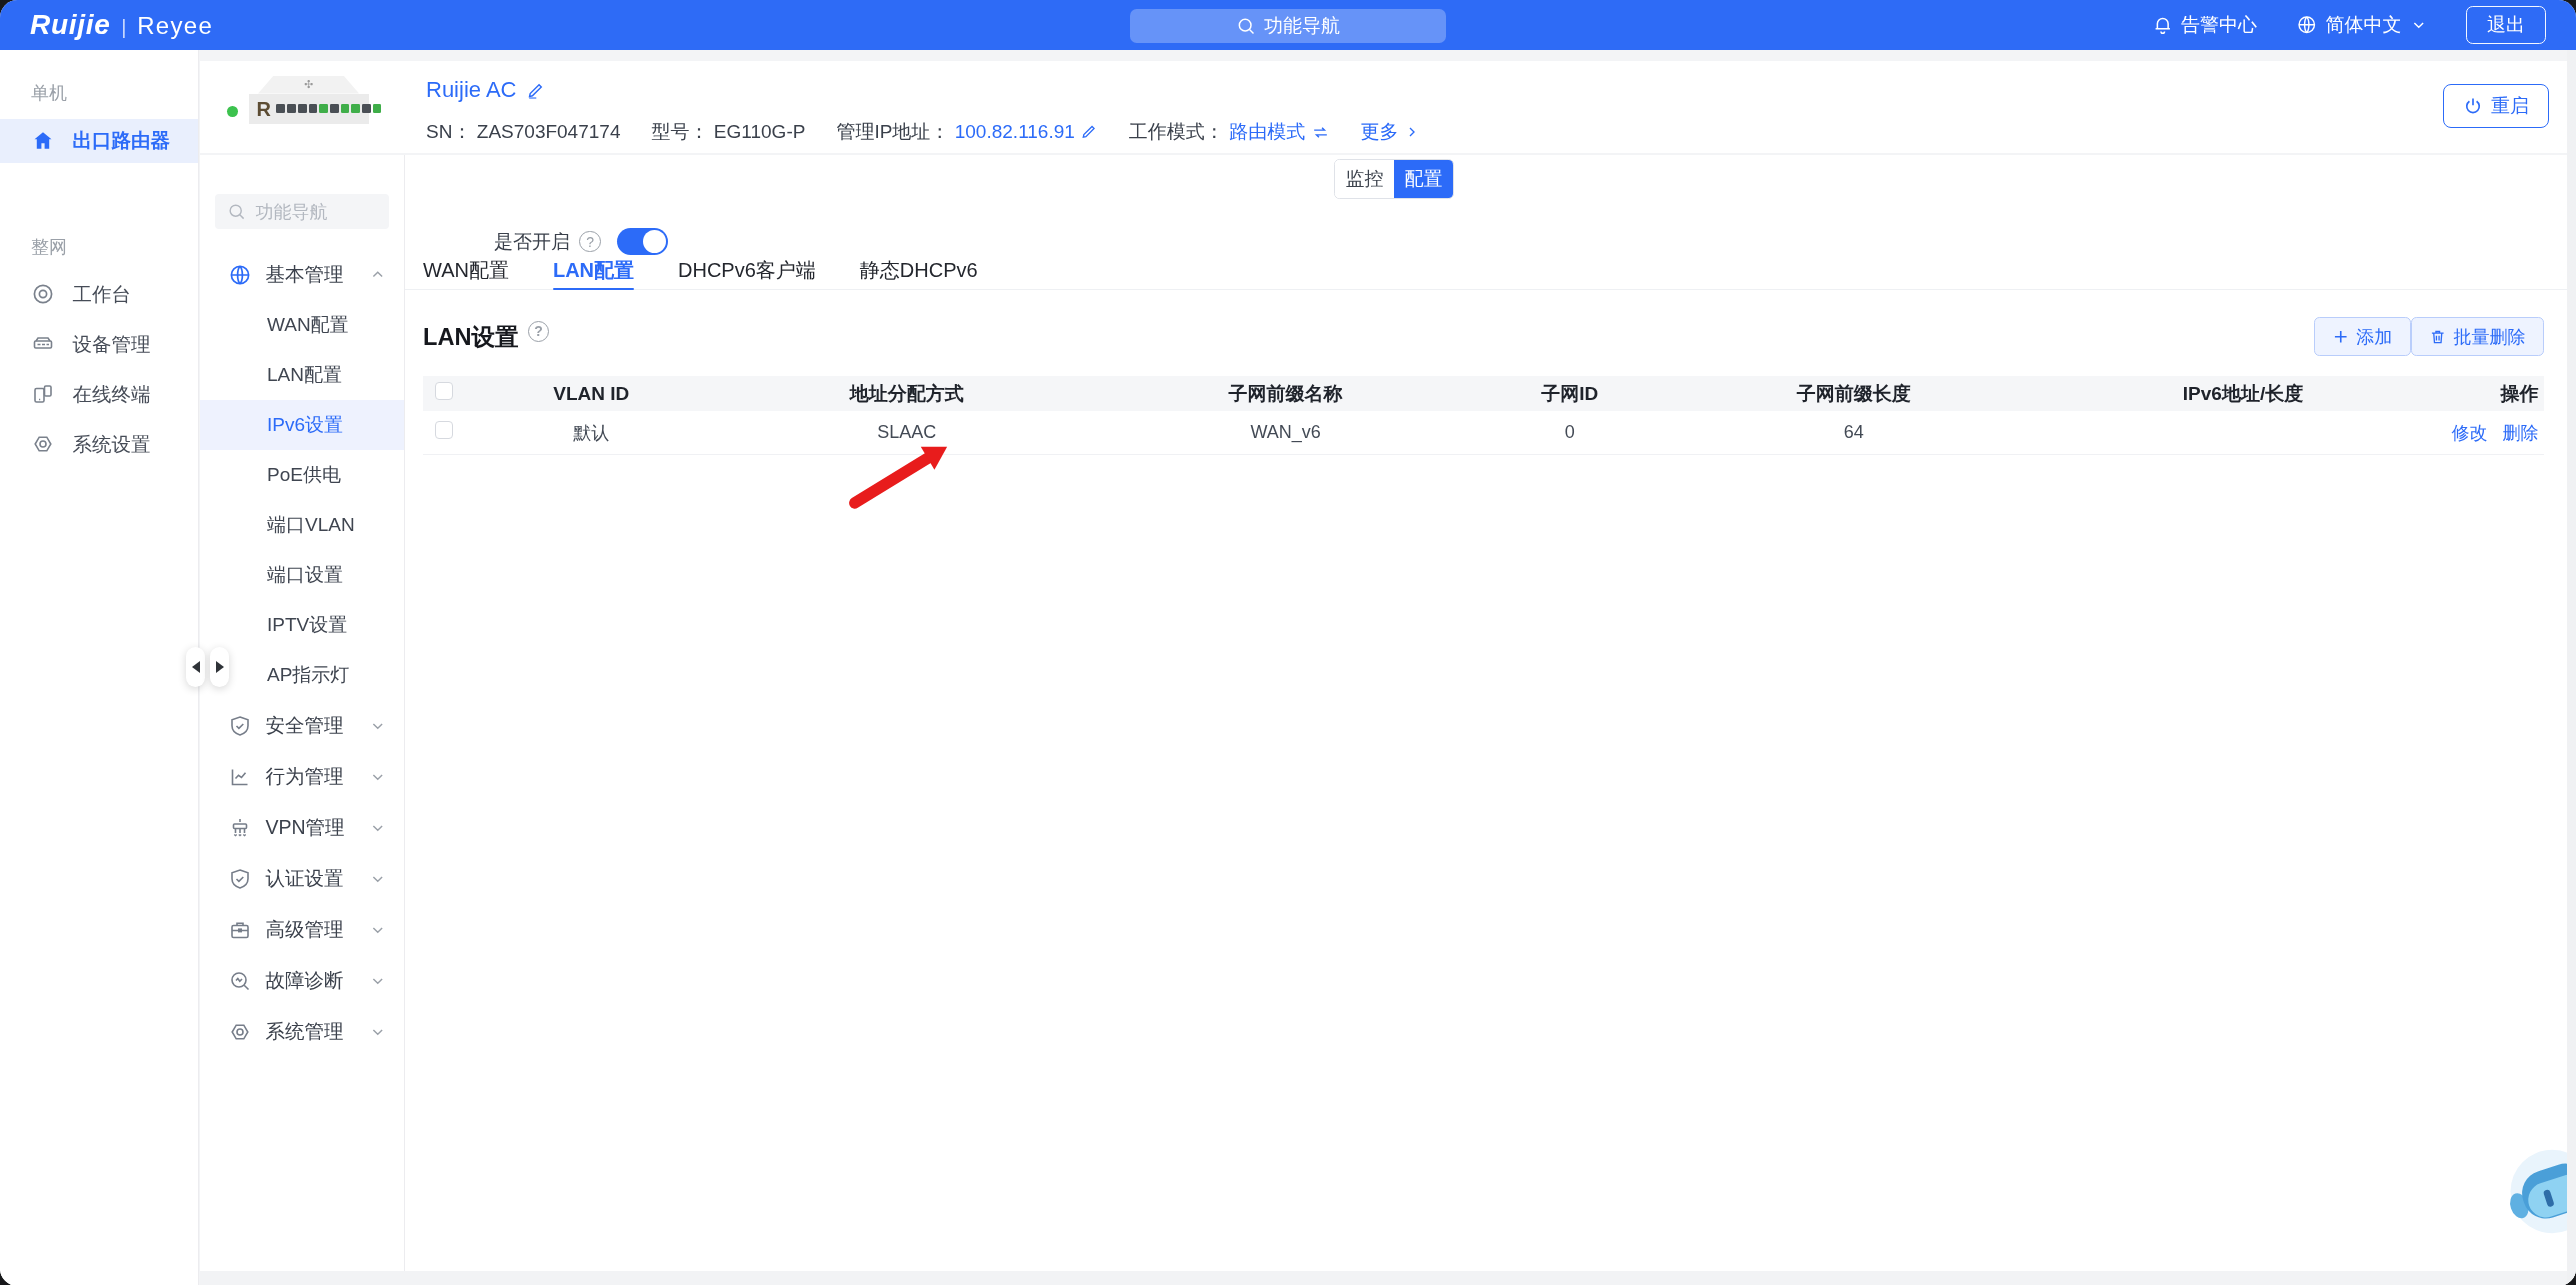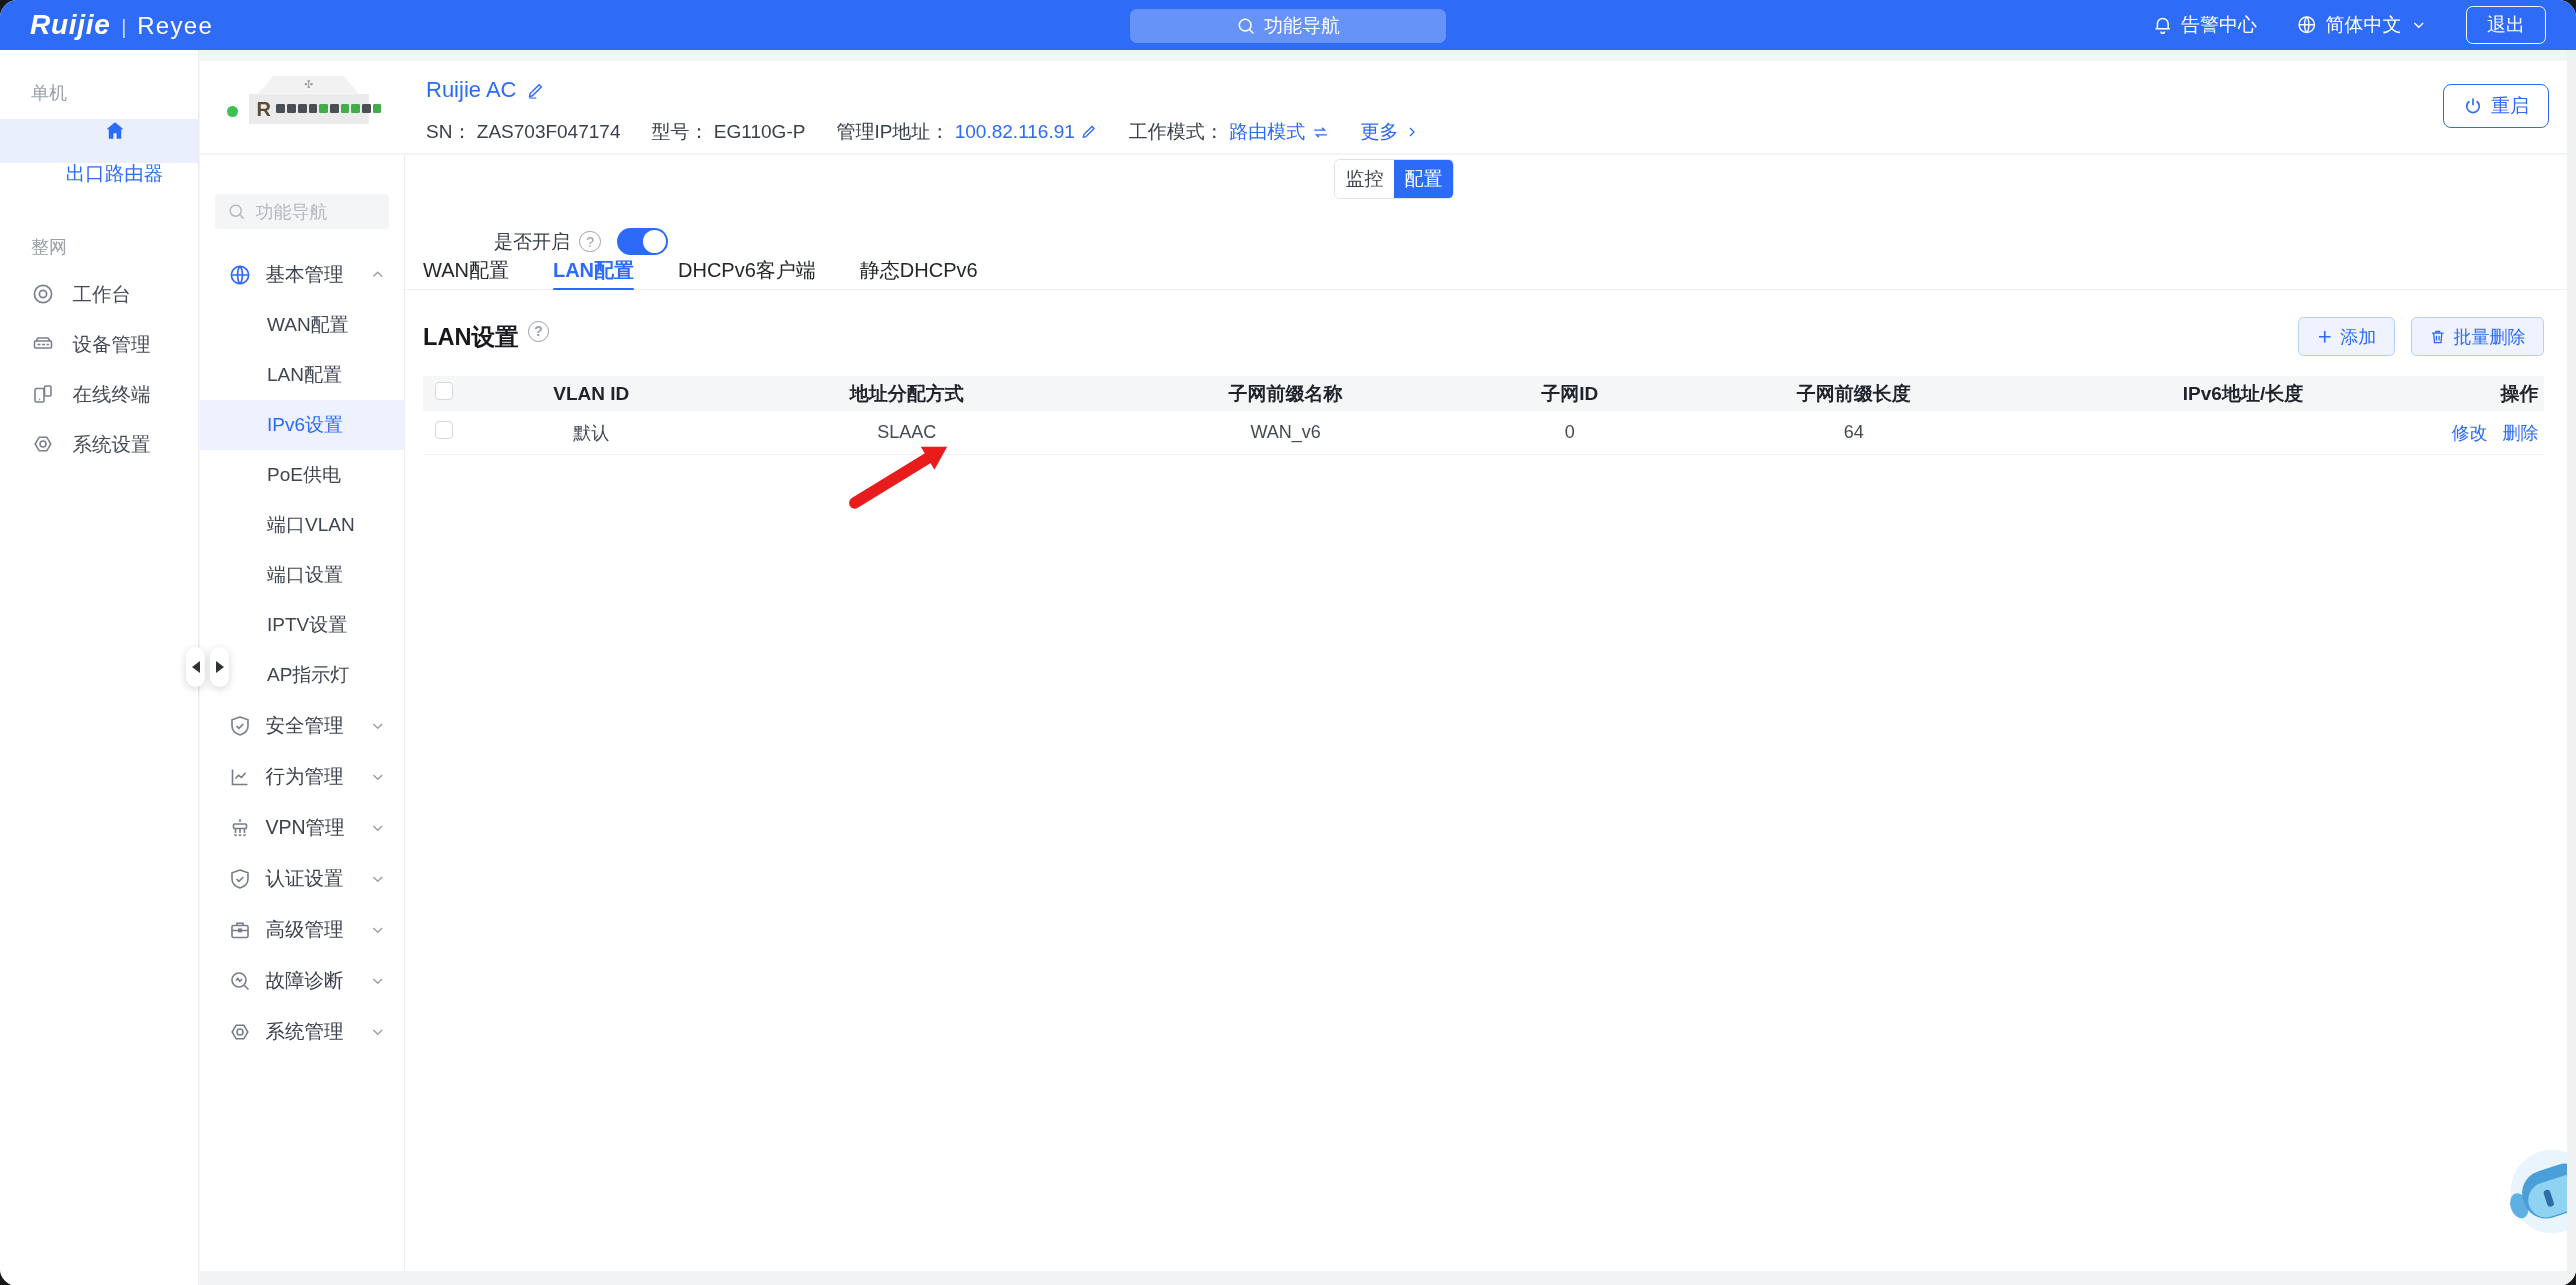--- a/index.html
+++ b/index.html
@@ -44,21 +44,21 @@
   
   .sidebar {
     position: absolute; top: 50px; left: 0; bottom: 0; width: 199px;
     background: #fff; border-right: 0.7px solid #ececef; z-index: 20;
   }
   .side-label { margin: 31px 0 13.5px 31px; font-size: 18px; color: #9aa0a8; }
   .side-item {
     height: 44px; display: flex; align-items: center; gap: 17.5px;
     padding-left: 31px; font-size: 19.5px; color: #464c57; cursor: pointer; margin-bottom: 6px;
   }
-  .side-item.active { background: #e9effd; color: #2c6bf8; font-weight: 400; flex-direction: column; }
+  .side-item.active { background: #e9effd; color: #2c6bf8; font-weight: 700; }
   .side-gap { height: 35px; }
 
   
   .device-card {
     position: absolute; left: 200px; right: 0; top: 61px; height: 92px;
     background: #fff; z-index: 10;
   }
   .router-wrap { position: absolute; left: 27px; top: 15px; display: flex; align-items: center; gap: 10.8px; }
   .status-dot { width: 10.8px; height: 10.8px; border-radius: 50%; background: #3cc24e; margin-top: 24px; }
   .router-graphic { display: flex; flex-direction: column; align-items: center; }
@@ -142,21 +142,21 @@
   .tab { position: relative; height: 100%; display: flex; align-items: center; cursor: pointer; }
   .tab.active { color: #2c6bf8; font-weight: 600; }
   .tab.active::after {
     content: ""; position: absolute; left: 0; right: 0; bottom: -1.3px; height: 2.7px;
     background: #2c6bf8; border-radius: 1.3px;
   }
 
   .lan-section { position: absolute; left: 18px; right: 32px; top: 162px; }
   .lan-head { display: flex; align-items: center; }
   .lan-title { font-size: 23.6px; font-weight: 700; color: #16181d; display: flex; gap: 9px; }
-  .lan-actions { margin-left: auto; display: flex; gap: 16px; }
+  .lan-actions { margin-left: auto; display: flex; }
   .lite-btn {
     display: flex; align-items: center; gap: 6.7px;
     background: #eef3ff; border: 1.3px solid #b9cdfb; border-radius: 5.4px;
     color: #2c6bf8; font-size: 18px; padding: 6.7px 17.5px; cursor: pointer;
   }
   .lan-table { width: 100%; border-collapse: collapse; margin-top: 20px; }
   .lan-table th {
     background: #f5f6f8; height: 35px; font-size: 19px; font-weight: 700; color: #1f232b;
     text-align: center; white-space: nowrap;
   }

